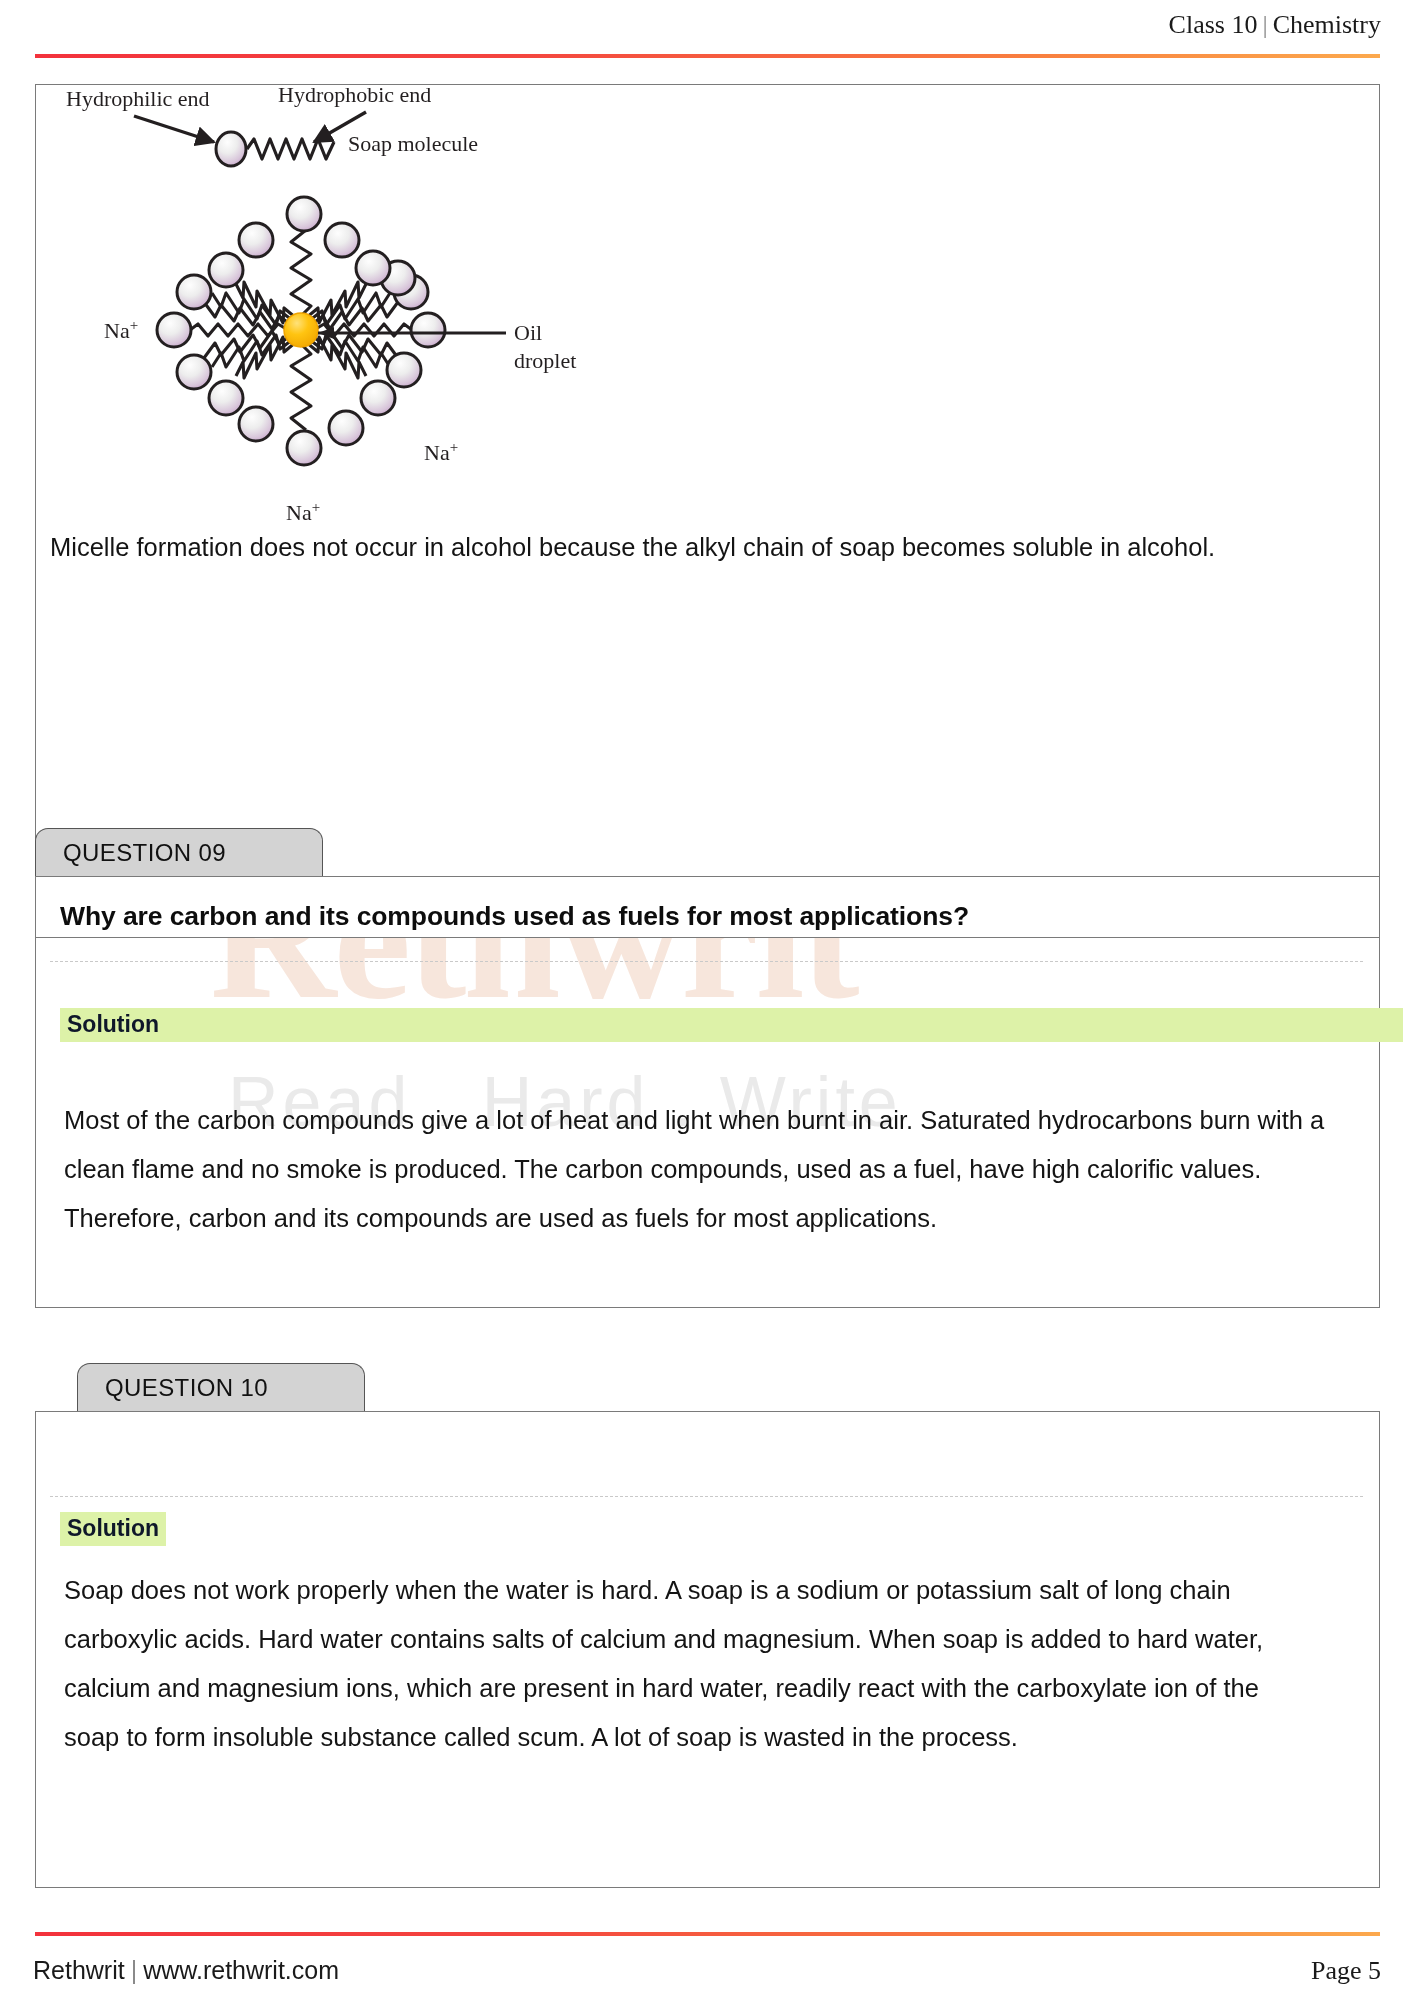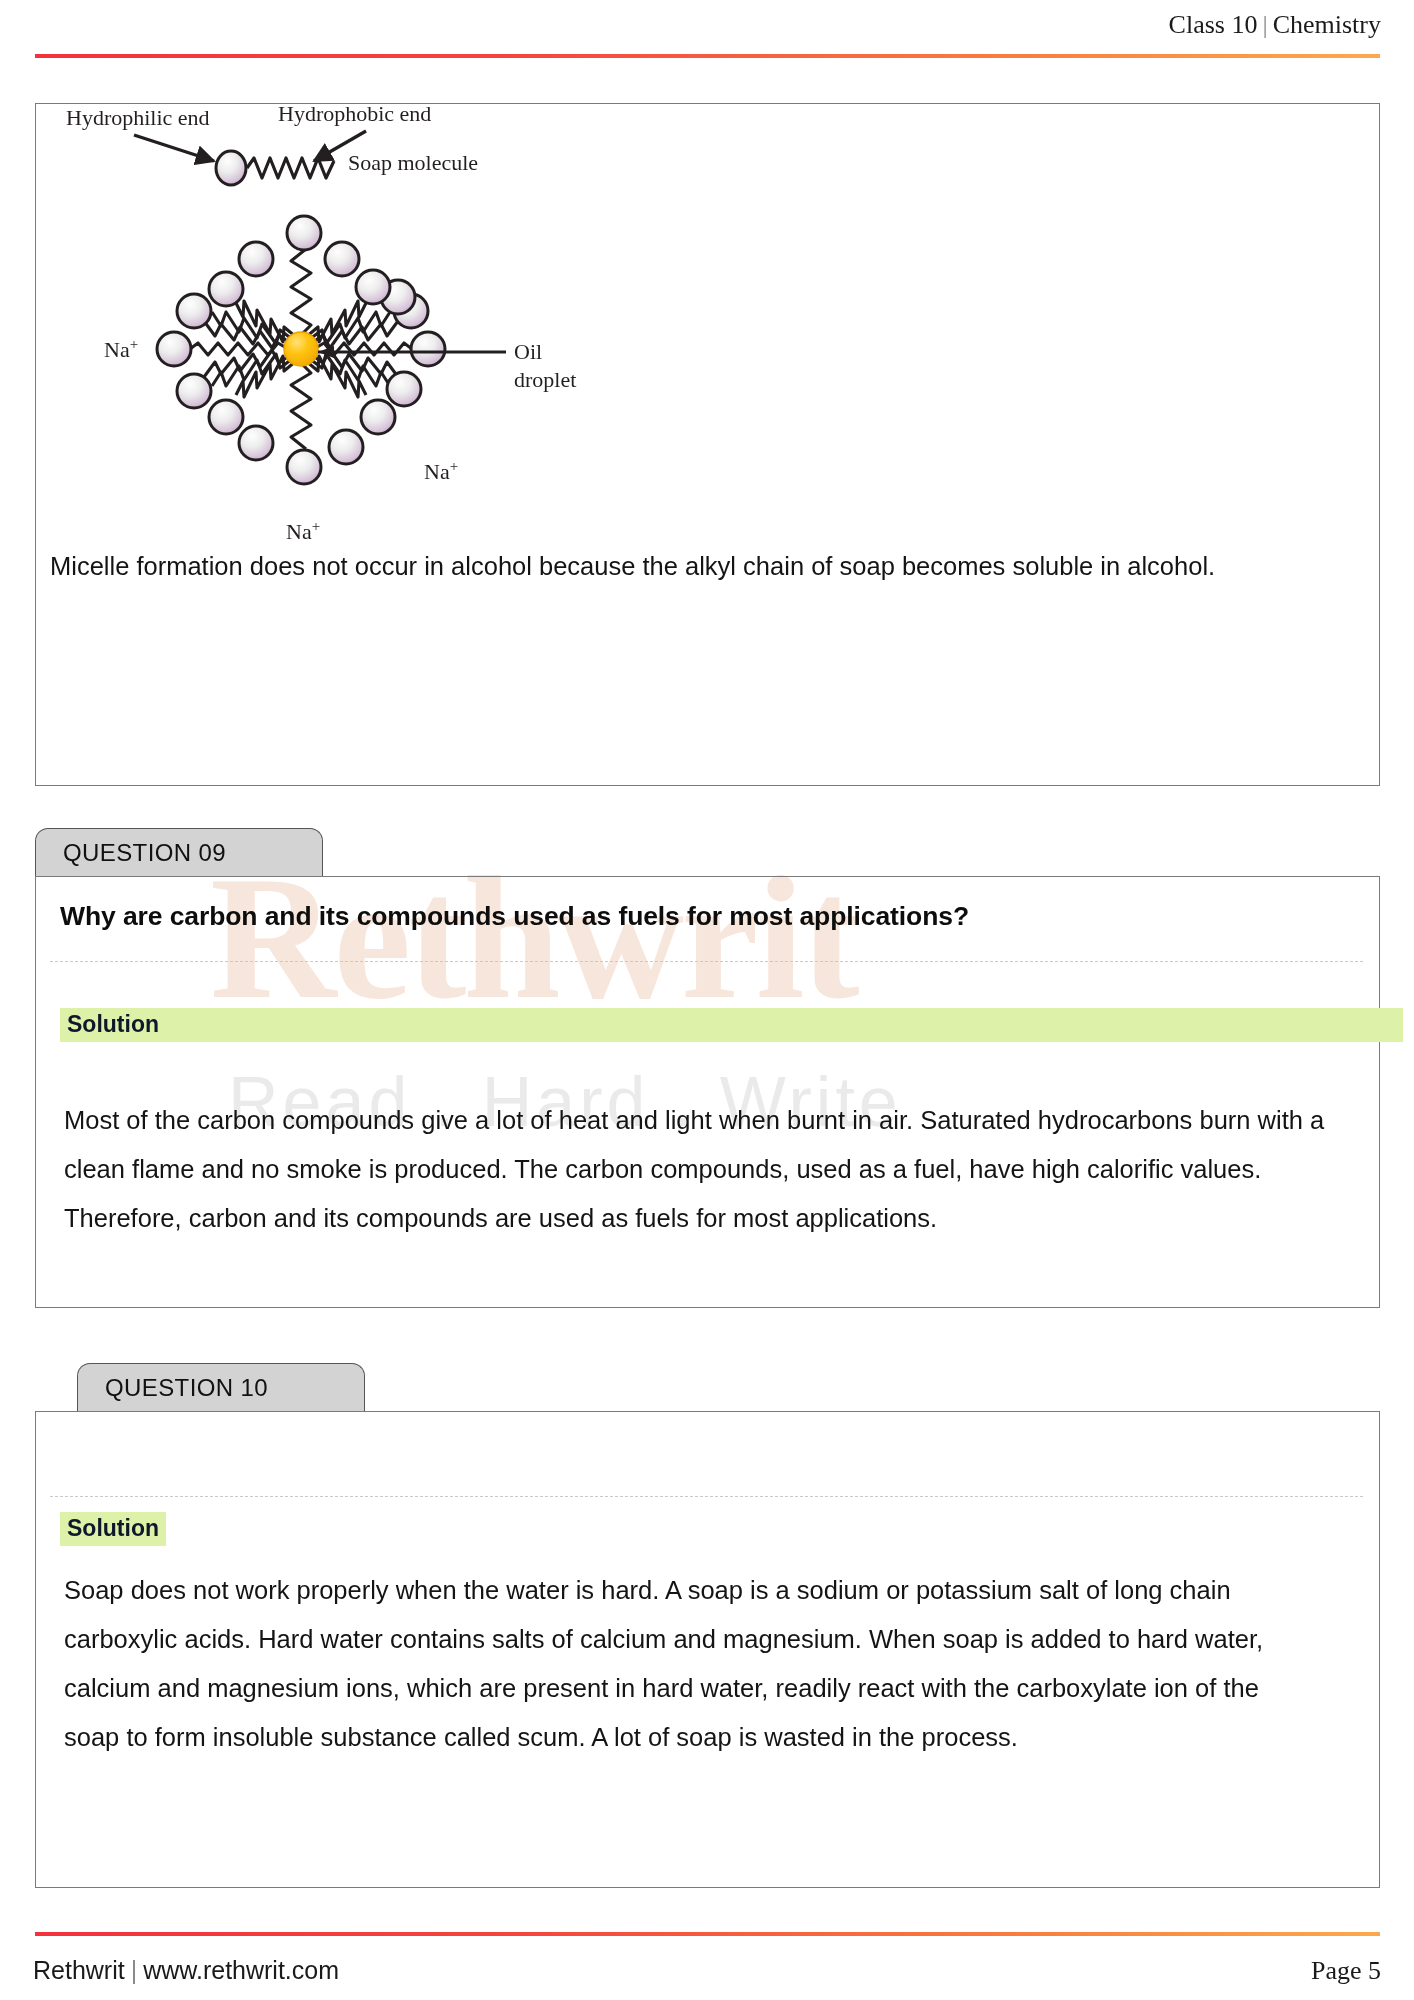--- a/index.html
+++ b/index.html
@@ -178,21 +178,21 @@
 <div id="page-header">
   <div id="class-subject">
     <span>Class 10</span><span class="sep">|</span><span>Chemistry</span>
   </div>
   <div id="header-rule"></div>
 </div>
 
 <div id="watermark-brand">Rethwrit</div>
 <div id="watermark-tagline">Read . Hard . Write</div>
 
-<div class="card" id="card-figure" style="left:35px; top:103px; width:1345px; height:683px;">
+<div class="card" id="card-figure" style="left:35px; top:84px; width:1345px; height:854px;">
 
   <div id="micelle-figure" style="left:10px; top:-5px;">
     <svg width="640" height="560" viewBox="0 0 640 560" xmlns="http://www.w3.org/2000/svg">
       <defs>
         <radialGradient id="headGrad" cx="38%" cy="30%" r="78%">
           <stop offset="0%" stop-color="#fefefe"></stop>
           <stop offset="42%" stop-color="#ededed"></stop>
           <stop offset="78%" stop-color="#d8c5da"></stop>
           <stop offset="100%" stop-color="#c49ec8"></stop>
         </radialGradient>

